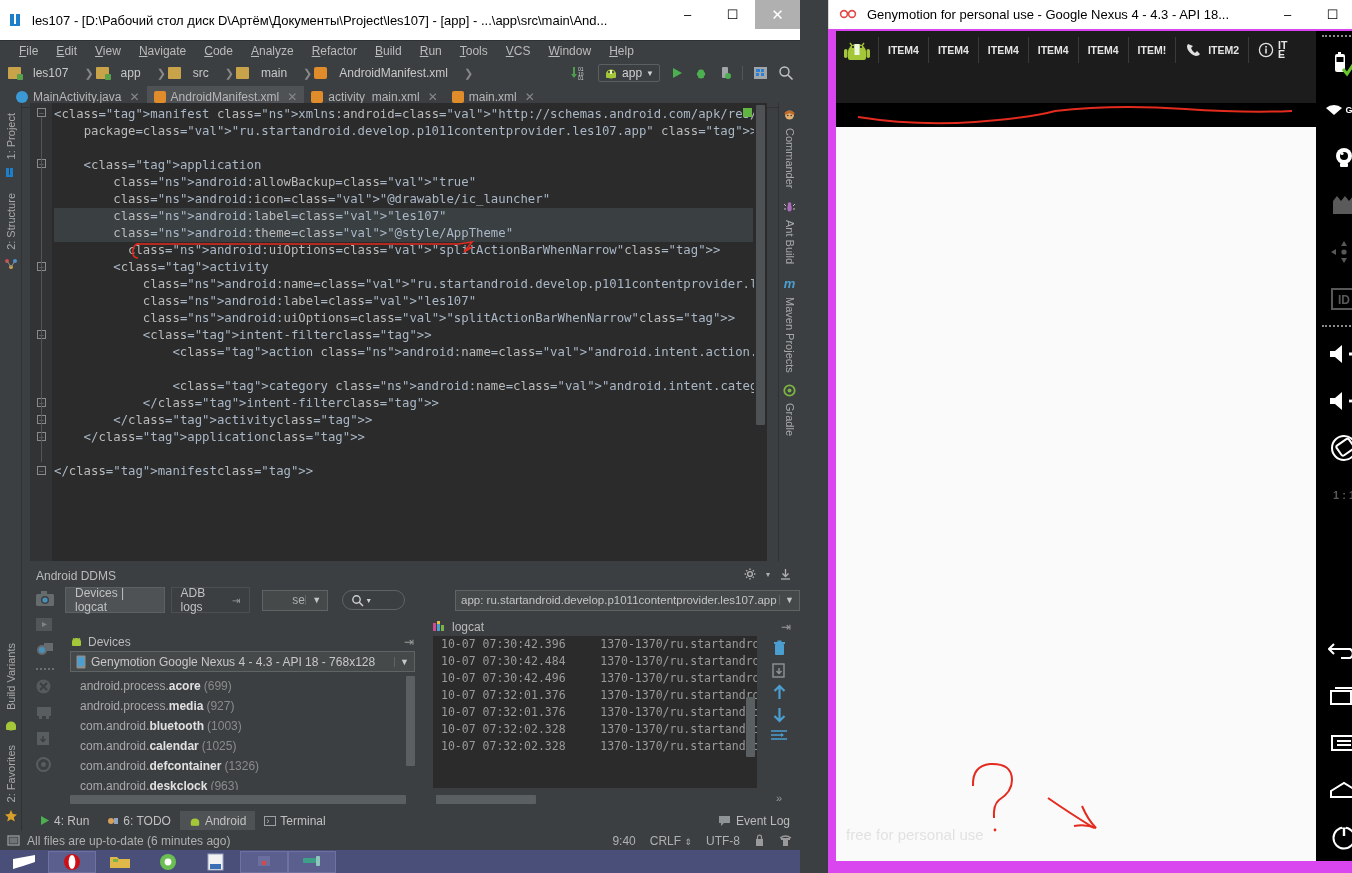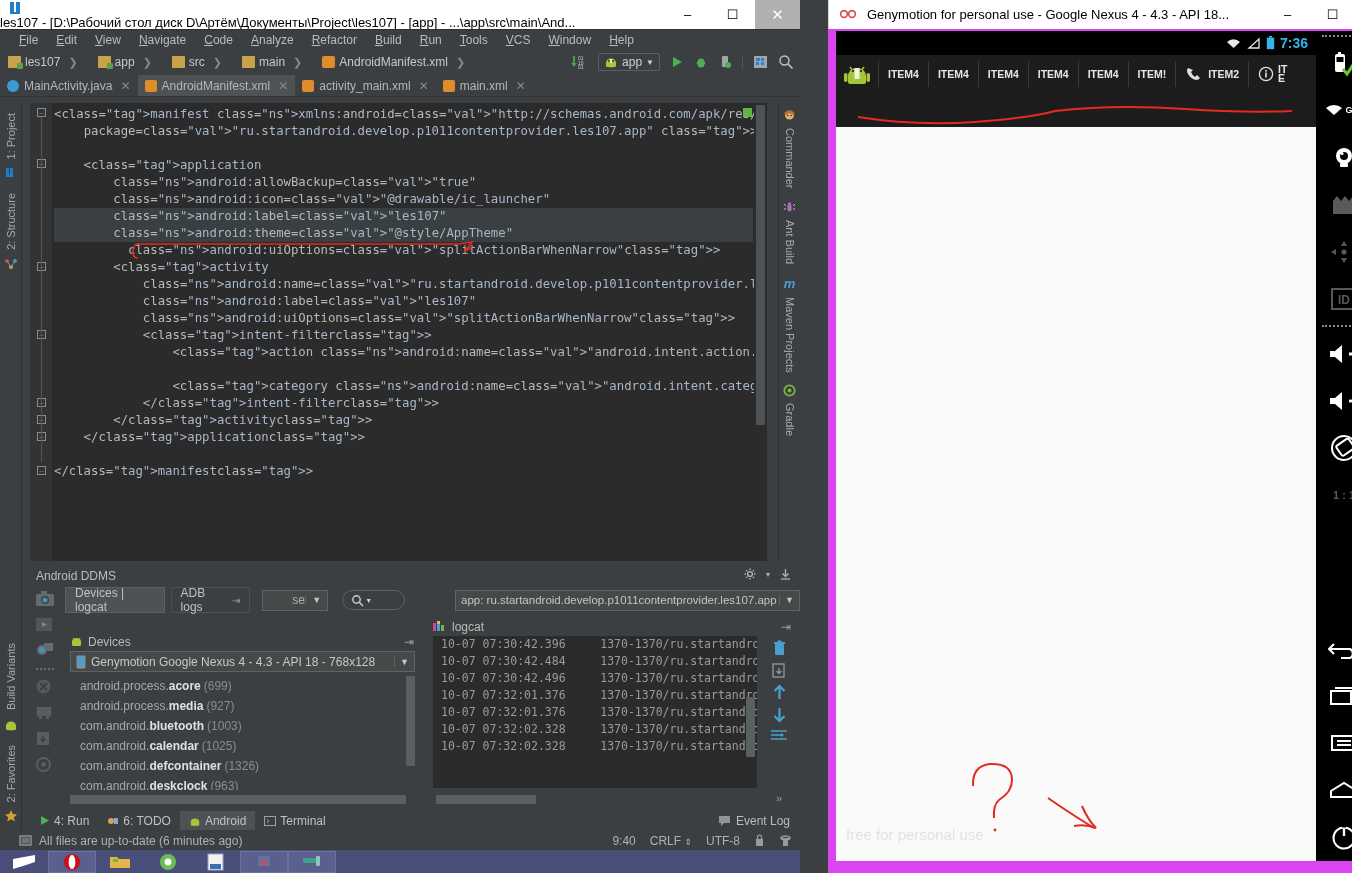--- a/index.html
+++ b/index.html
@@ -4,44 +4,44 @@
 <style>
   * { box-sizing: border-box; margin:0; padding:0; }
   html,body { width:1352px; height:873px; overflow:hidden; background:#3c3f41; }
   body { font-family:"Liberation Sans", sans-serif; font-size:12px; color:#bbbbbb; }
 
   #root { position:relative; width:1352px; height:873px; }
 
   
   #idea { position:absolute; left:0; top:0; width:800px; height:850px; background:#3c3f41; }
 
-  .win-title { height:29px; background:#ffffff; display:flex; align-items:flex-start; position:relative;flex-direction:column; }
+  .win-title { height:40px; background:#ffffff; display:flex; align-items:center; position:relative; }
   .win-title .wt-icon { width:16px; height:16px; margin-left:9px; margin-right:7px; position:relative; }
   .wt-icon .b1 { position:absolute; left:1px; top:2px; width:4px; height:12px; background:#1d7ec9; }
   .wt-icon .b2 { position:absolute; left:7px; top:2px; width:4px; height:12px; background:#1d7ec9; }
   .wt-icon .b3 { position:absolute; left:1px; top:12px; width:10px; height:2px; background:#1d7ec9; }
   .win-title .wt-text { font-size:13px; color:#000; white-space:nowrap; overflow:hidden; }
   .win-btns { position:absolute; right:0; top:0; height:29px; display:flex; }
   .win-btns div { width:45px; height:29px; display:flex; align-items:center; justify-content:center; color:#000; font-size:13px; }
   .win-btns .wclose { background:#b0b0b0; color:#fff; font-size:15px; }
 
   .menubar { height:20px; background:#3c3f41; display:flex; align-items:center; padding-left:10px; gap:0px; border-top:1px solid #2f3133; }
   .menubar .mi { padding:2px 9px; font-size:12px; color:#bbbbbb; }
   .menubar .mi u { text-decoration:underline; }
 
   .navbar { height:26px; background:#3c3f41; display:flex; align-items:center; padding-left:8px; position:relative; }
-  .crumb { display:flex; align-items:center; gap:4px; padding-right:20px;justify-content:space-between; }
+  .crumb { display:flex; align-items:center; gap:12px; padding-right:2px;justify-content:space-between; }
   .crumb .cico { width:13px; height:12px; background:#c9a349; border-radius:1px; position:relative; }
   .crumb .cico.mod::after { content:''; position:absolute; right:-2px; bottom:-1px; width:6px; height:6px; background:#58a04a; border-radius:1px; }
   .crumb .cico.xml { background:#e08c2a; border-radius:2px; }
   .crumb .ctext { font-size:12px; color:#c8c8c8; }
   .crumb .sep { color:#888; font-size:11px; padding-left:4px; }
   .navbar-right { position:absolute; right:6px; top:0; height:26px; display:flex; align-items:center; gap:10px; }
 
-  .tabsbar { height:22px; background:#3c3f41; display:flex; align-items:center; padding-left:0; border-bottom:1px solid #323232; }
+  .tabsbar { height:22px; background:#3c3f41; display:flex; align-items:center; padding-left:9px; border-bottom:1px solid #323232; }
   .etab { height:21px; display:flex; align-items:center; gap:5px; padding:0 7px; font-size:12px; color:#b5b5b5; }
   .etab.active { background:#4e5254; }
   .etab .ti { width:12px; height:12px; border-radius:2px; background:#e08c2a; display:inline-block; }
   .etab .ti.java { background:#3b9ad6; border-radius:50%; }
   .etab .x { color:#888; font-size:12px; margin-left:3px; }
 
   
   .vstrip { position:absolute; width:22px; background:#3c3f41; border-right:1px solid #2f3133; }
   .vlabel { writing-mode:vertical-rl; font-size:11px; color:#a9a9a9; white-space:nowrap; padding:4px 0; }
   .vlabel.rot180 { transform:rotate(180deg); }
@@ -82,21 +82,21 @@
   .proc { height:20px; display:flex; align-items:center; padding-left:10px; font-size:12px; color:#a8a8a8; }
   .proc b { color:#e0e0e0; font-weight:bold; }
   .proc i { color:#8b8b8b; font-style:normal; padding-left:3px;}
   .logbox { position:absolute; background:#2b2b2b; font-family:"DejaVu Sans Mono", monospace; font-size:11.5px; color:#9a9a9a; }
   .logline { height:17px; line-height:17px; padding-left:8px; white-space:pre; }
 
   
   .statusrow { position:absolute; left:30px; right:0; top:811px; height:19px; background:#3c3f41; display:flex; align-items:center; gap:0; font-size:12px; }
   .sbtn { height:19px; display:flex; align-items:center; gap:4px; padding:0 9px; color:#c0c0c0; }
   .sbtn.active { background:#4e5254; }
-  .statusbar2 { position:absolute; left:0; right:0; top:831px; height:19px; background:#3c3f41; display:flex; align-items:center; font-size:12px; color:#b0b0b0; padding-left:19px; }
+  .statusbar2 { position:absolute; left:0; right:0; top:831px; height:19px; background:#3c3f41; display:flex; align-items:center; font-size:12px; color:#b0b0b0; padding-left:7px; }
   .sb2right { position:absolute; right:8px; display:flex; gap:14px; align-items:center; }
 
   
   #geny { position:absolute; left:800px; top:0; width:572px; height:873px; background:#d946ef;margin-left:28px; }
   .gtitle { height:29px; background:#ffffff; display:flex; align-items:center; position:relative; border-left:1px solid #d7d7d7;}
   .gtitle .gt-text { font-size:13px; color:#000; white-space:nowrap; overflow:hidden; }
   .gframe { position:absolute; left:8px; top:31px; width:480px; height:830px; background:#000; }
   .gstatus { height:24px; background:#000; display:flex; align-items:center; justify-content:flex-end; padding-right:8px; gap:5px; }
   .gstatus .clock { color:#33b5e5; font-size:14px; font-weight:bold; }
   .actionbar { height:38px; background:#1c1c1c; display:flex; align-items:center; }
@@ -668,39 +668,20 @@
       </span>
       <span class="gt-text">Genymotion for personal use - Google Nexus 4 - 4.3 - API 18...</span>
       <div class="win-btns">
         <div>–</div>
         <div>☐</div>
         <div class="wclose">✕</div>
       </div>
     </div>
 
     <div class="gframe">
-      <div class="gstatus">
-        <span>
-          <svg width="17" height="13" viewBox="0 0 17 13">
-              <path d="M8.5 11 L2 5 A9 9 0 0 1 15 5 Z" fill="#e8e8e8"></path>
-            </svg>
-        </span>
-        <span>
-          <svg width="14" height="13" viewBox="0 0 14 13">
-              <path d="M12 2 L12 11 L2 11 Z" fill="none" stroke="#e8e8e8" stroke-width="1.3"></path>
-            </svg>
-        </span>
-        <span>
-          <svg width="9" height="14" viewBox="0 0 9 14">
-              <rect x="3" y="0" width="3" height="1.6" fill="#33b5e5"></rect>
-              <rect x="0.8" y="1.6" width="7.4" height="11.6" fill="#33b5e5"></rect>
-            </svg>
-        </span>
-        <span class="clock">7:36</span>
-      </div>
 
       <div class="actionbar">
         <div class="ablogo">
           <svg width="30" height="30" viewBox="0 0 30 30">
             <ellipse cx="15" cy="17" rx="9" ry="8" fill="#a4c639"></ellipse>
             <rect x="6" y="15" width="18" height="10" rx="2" fill="#a4c639"></rect>
             <rect x="2" y="14" width="3.5" height="9" rx="1.7" fill="#a4c639"></rect>
             <rect x="24.5" y="14" width="3.5" height="9" rx="1.7" fill="#a4c639"></rect>
             <path d="M8 8 L11 12 M22 8 L19 12" stroke="#a4c639" stroke-width="1.4"></path>
             <circle cx="11" cy="12" r="1.1" fill="#1c1c1c"></circle>

